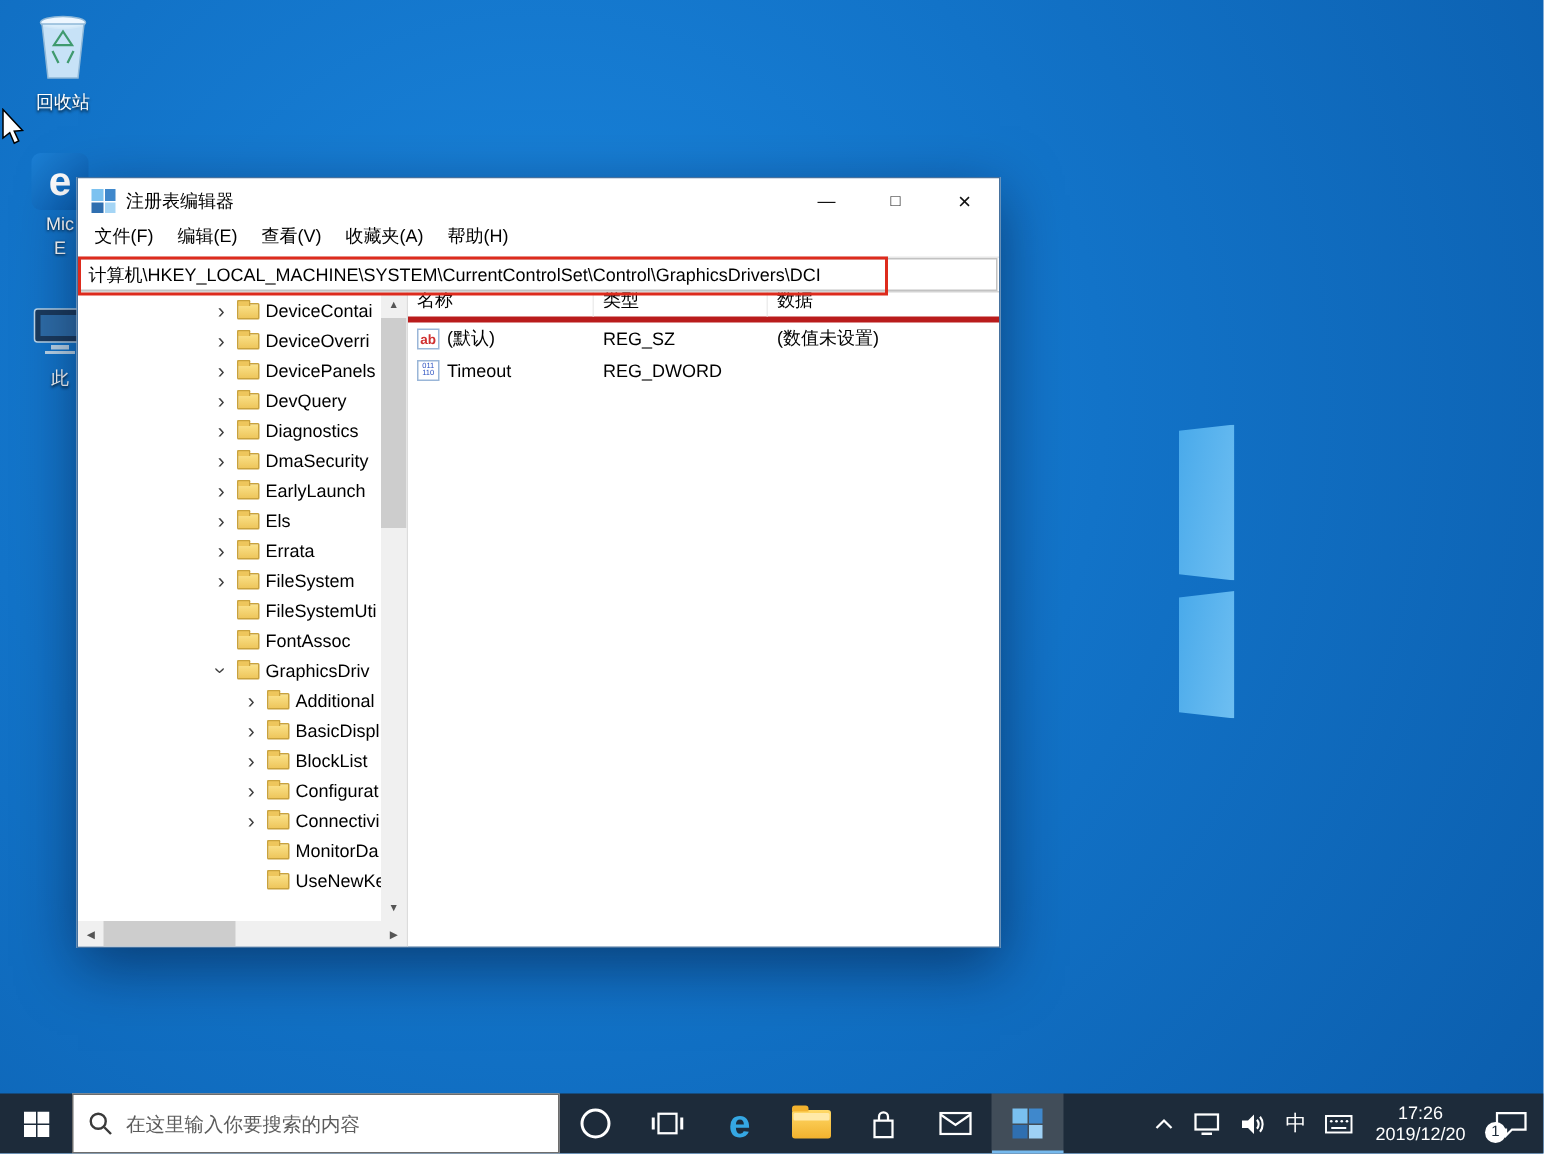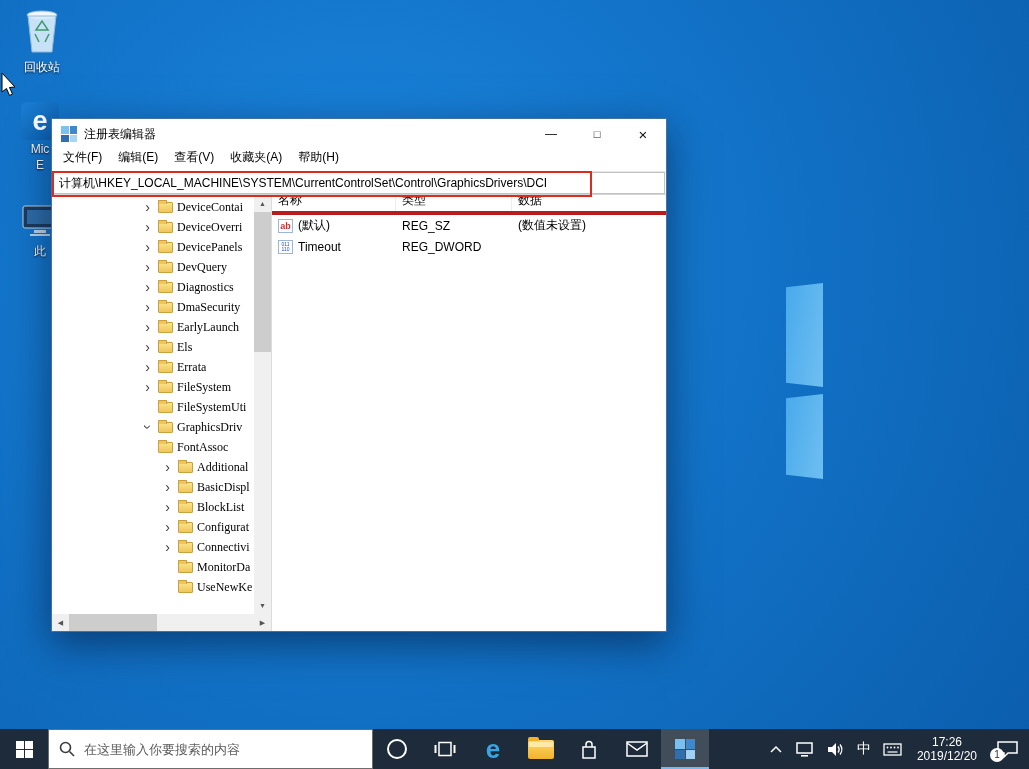--- a/index.html
+++ b/index.html
@@ -53,21 +53,21 @@
   .win-body { flex:1; display:flex; min-height:0; }
 
   
   .tree-pane { width:220px; flex:none; position:relative; border-right:1px solid #dcdcdc; overflow:hidden; }
   .tree-scroll { position:absolute; left:0; top:2px; right:17px; bottom:17px; overflow:hidden; }
   .tree-item { height:20px; display:flex; align-items:center; white-space:nowrap; }
   .tree-item.lvl1 { padding-left:88px; }
   .tree-item.lvl2 { padding-left:108px; }
   .expander { width:15px; flex:none; text-align:center; color:#404040; font-size:14px; line-height:14px; }
   .expander.open { transform:rotate(90deg); }
-  .tree-content { display:flex; align-items:center; height:18px; padding:0 3px;font-family:Liberation Serif, serif; }
+  .tree-content { display:flex; align-items:center; height:18px; padding:0 3px; }
   .tree-content.selected { background:#cce8ff; outline:1px solid #8fc7ee; }
   .folder { width:15px; height:11px; flex:none; margin-right:4px; position:relative;
     background:linear-gradient(#fbe28a,#eec65c); border:1px solid #c9a23d; border-radius:1px; }
   .folder::before { content:""; position:absolute; top:-3px; left:-1px; width:7px; height:3px;
     background:#eec65c; border:1px solid #c9a23d; border-bottom:none; border-radius:1px 1px 0 0; }
 
   .vscroll { position:absolute; right:0; top:0; bottom:17px; width:17px; background:#f0f0f0; }
   .vthumb { position:absolute; left:0; top:17px; width:17px; height:140px; background:#cdcdcd; }
   .hscroll { position:absolute; left:0; right:0; bottom:0; height:17px; background:#f0f0f0; }
   .hthumb { position:absolute; top:0; left:17px; width:88px; height:17px; background:#cdcdcd; }
@@ -257,31 +257,31 @@
     </span>
   </div>
           <div class="tree-item lvl1">
     <span class="expander" style="visibility: hidden;"></span>
     <span class="tree-content">
       <span class="folder"></span>
       <span class="tree-label">FileSystemUti</span>
     </span>
   </div>
           <div class="tree-item lvl1">
+    <span class="expander" style="visibility: hidden;"></span>
+    <span class="tree-content">
+      <span class="folder"></span>
+      <span class="tree-label">FontAssoc</span>
+    </span>
+  </div>
+          <div class="tree-item lvl1">
     <span class="expander open">›</span>
     <span class="tree-content">
       <span class="folder"></span>
       <span class="tree-label">GraphicsDriv</span>
-    </span>
-  </div>
-          <div class="tree-item lvl1">
-    <span class="expander" style="visibility: hidden;"></span>
-    <span class="tree-content">
-      <span class="folder"></span>
-      <span class="tree-label">FontAssoc</span>
     </span>
   </div>
           <div class="tree-item lvl2">
     <span class="expander">›</span>
     <span class="tree-content">
       <span class="folder"></span>
       <span class="tree-label">Additional</span>
     </span>
   </div>
           <div class="tree-item lvl2">

